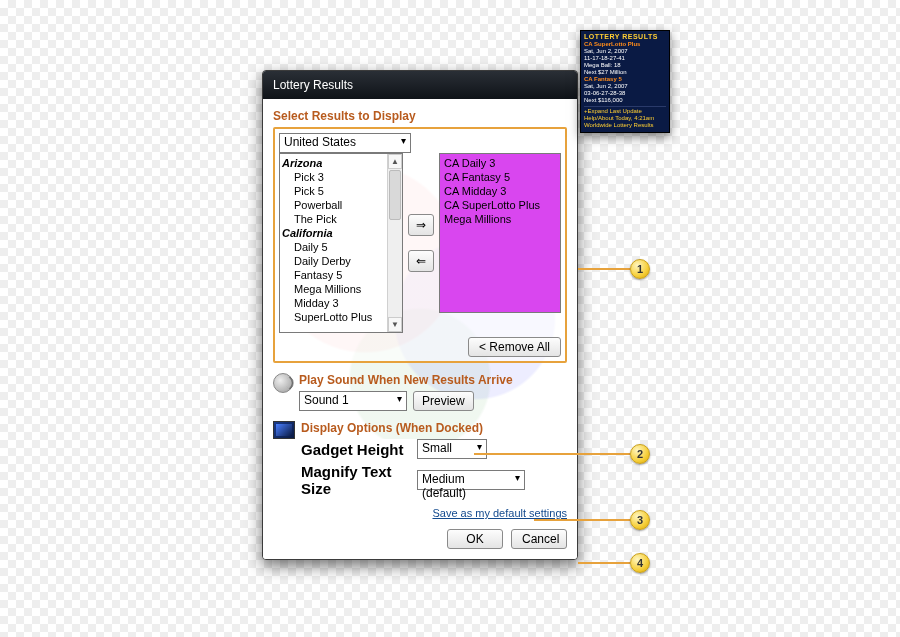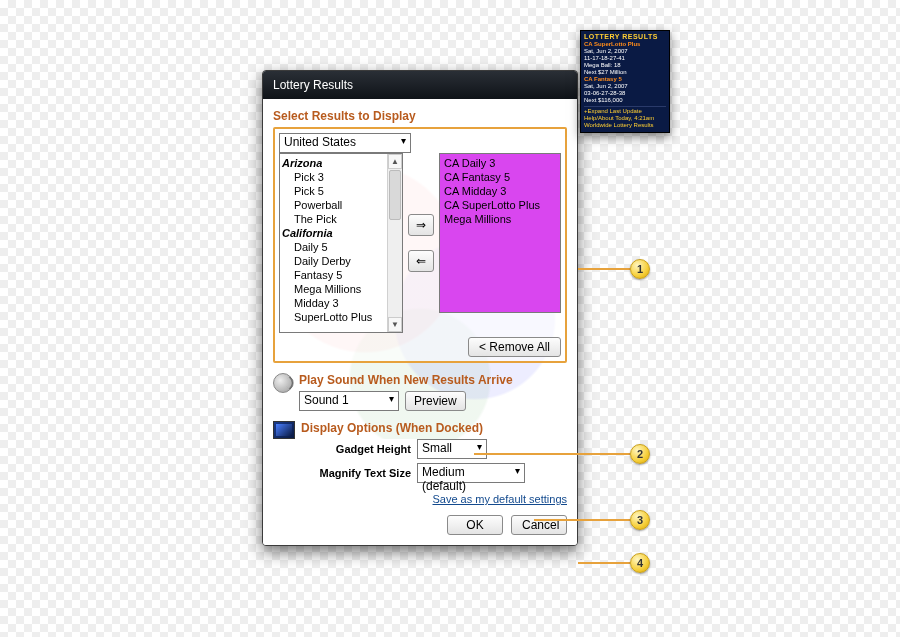--- a/index.html
+++ b/index.html
@@ -206,21 +206,21 @@
     position:relative;
   }
   .monitor-icon::after{
     content:"";
     position:absolute;
     inset:2px;
     background:linear-gradient(135deg,#4a7fff,#0a1a44);
   }
   .sub{ flex:1; }
   .inline-row{ display:flex; align-items:center; gap:6px; margin-top:4px;}
-  .label-b{ font-weight:bold; font-size:11px; width:110px; text-align:right;}
+  .label-b{ font-weight:bold; font-size:15px; width:110px; text-align:left;}
   .save-link{
     text-align:right;
     margin-top:10px;
     font-size:11px;
   }
   .save-link span{
     color:#134a8e;
     text-decoration:underline;
     cursor:pointer;
   }
@@ -368,21 +368,21 @@
         <button class="btn">&lt;  Remove All</button>
       </div>
     </div>
 
     <div class="sound-row">
       <div class="speaker-icon"></div>
       <div class="sub">
         <div class="section-title" style="margin-top:0">Play Sound When New Results Arrive</div>
         <div class="inline-row">
           <div class="dropdown">
-            <div class="country-select" style="width:100px">Sound 1</div>
+            <div class="country-select" style="width:108px">Sound 1</div>
           </div>
           <button class="btn" style="padding:2px 8px">Preview</button>
         </div>
       </div>
     </div>
 
     <div class="disp-row">
       <div class="monitor-icon"></div>
       <div class="sub">
         <div class="section-title" style="margin-top:0">Display Options (When Docked)</div>

